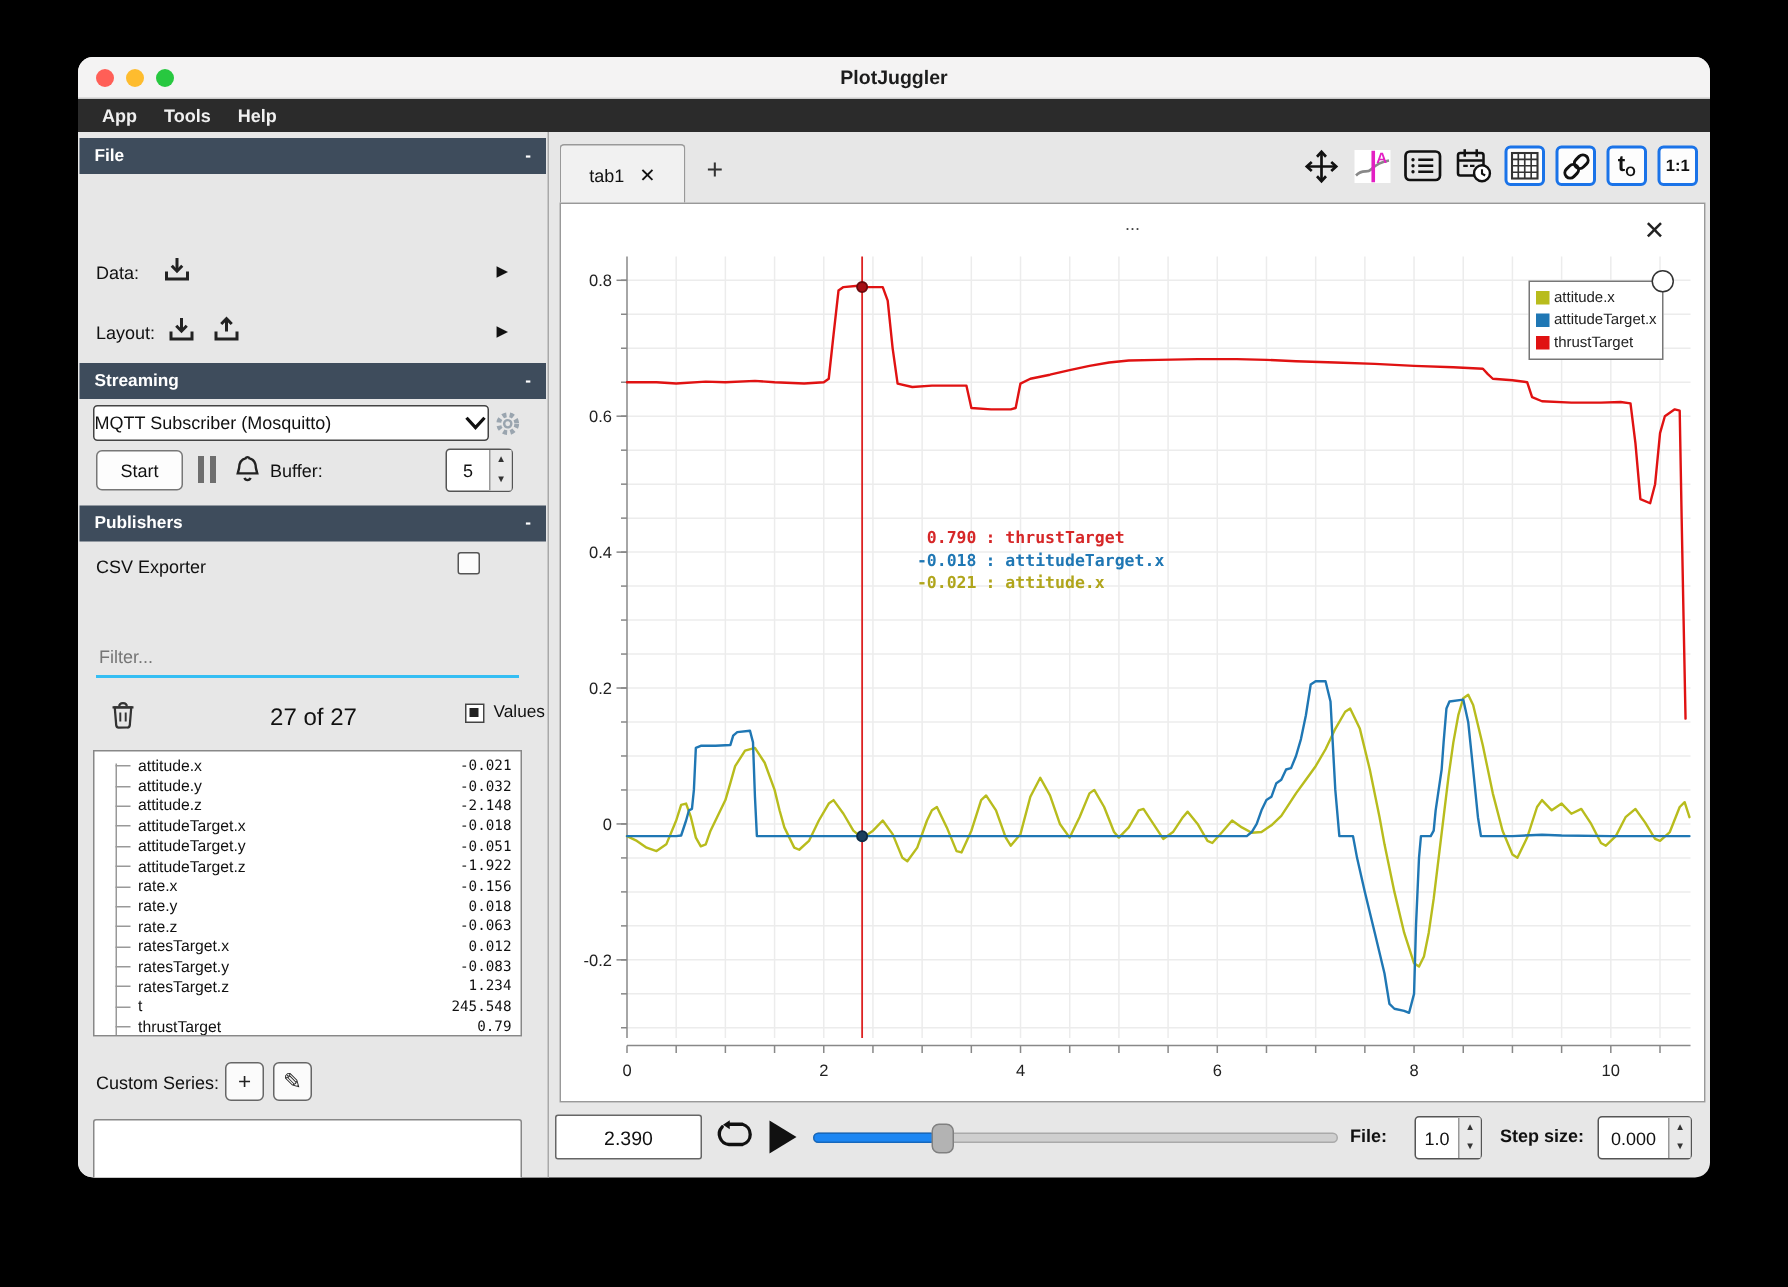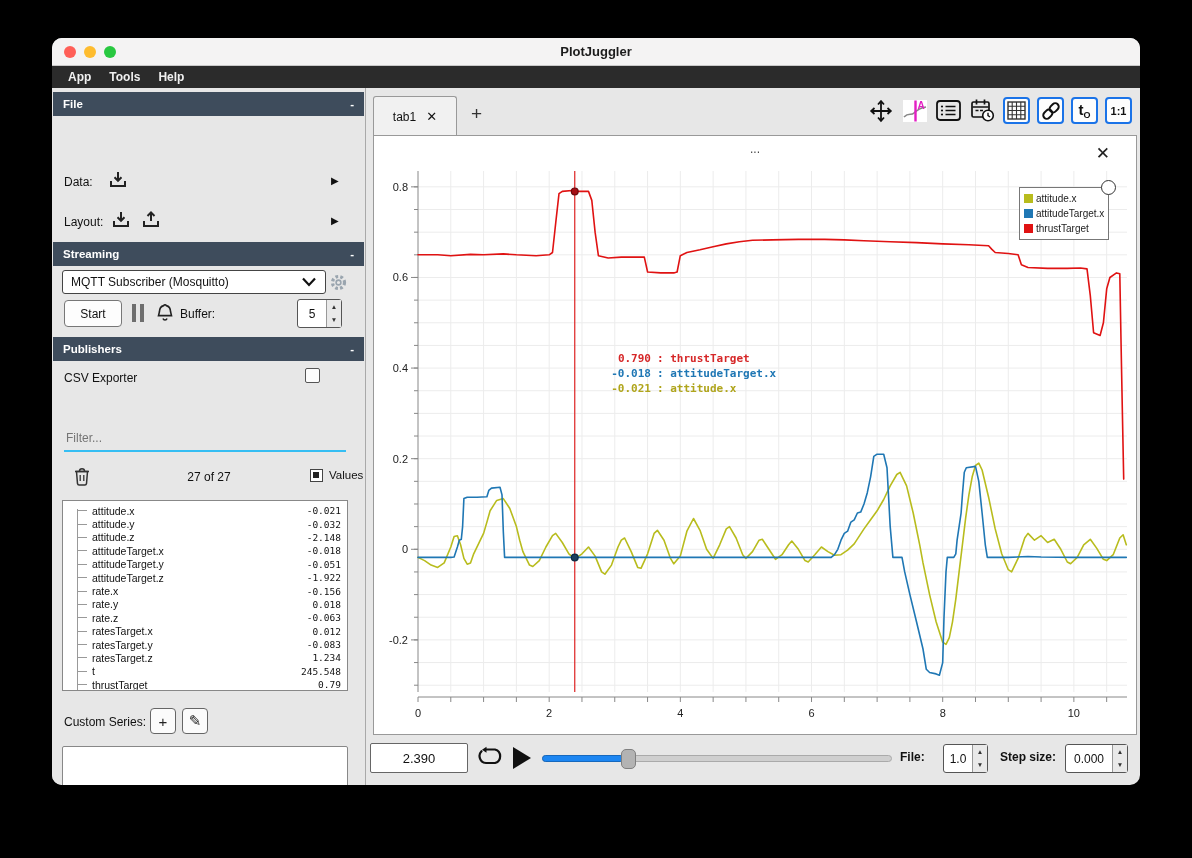--- a/index.html
+++ b/index.html
@@ -15,33 +15,33 @@
   
   #menubar{position:absolute;left:0;top:28px;width:100%;height:22px;background:#2b2b2b;display:flex;align-items:center;padding-left:8px;gap:2px;}
   .menu-item{color:#f0f0f0;font-size:12px;font-weight:bold;padding:2px 8px;}
   
   #sidebar{position:absolute;left:0;top:50px;width:314px;bottom:0;background:#e7e7e7;border-right:1px solid #a9a9a9;}
   .sec-header{position:absolute;left:1px;width:311px;height:21px;background:#3e4c5c;color:#fff;font-size:11.5px;font-weight:bold;display:flex;align-items:center;padding:12px 10px;}
   .sec-header .dash{margin-left:auto;font-weight:bold;}
   .side-label{position:absolute;font-size:12px;color:#111;}
   .expander{position:absolute;font-size:10px;color:#111;}
   .icon-btn{display:inline-flex;align-items:center;justify-content:center;background:none;border:none;padding:0;}
-  #stream-select{position:absolute;left:10px;top:182px;width:264px;height:24px;background:#fff;border:1.5px solid #444;border-radius:3px;font-size:12px;color:#111;display:flex;align-items:center;padding:0 8px;}
+  #stream-select{position:absolute;left:10px;top:182px;width:264px;height:24px;background:#fff;border:1.5px solid #444;border-radius:3px;font-size:12px;color:#111;display:flex;align-items:center;padding:0 0;}
   #stream-select svg{margin-left:auto;}
   #start-btn{position:absolute;left:12px;top:212px;width:58px;height:27px;background:#fdfdfd;border:1px solid #777;border-radius:4px;font-size:12px;color:#111;}
   .pause-wrap{position:absolute;left:80px;top:216px;display:flex;gap:4px;}
   .pause-bar{width:4px;height:18px;background:#6e6e6e;}
   .spin{position:absolute;background:#fff;border:1.5px solid #555;border-radius:3px;display:flex;}
   .spin .val{flex:1;font-size:12px;color:#111;display:flex;align-items:center;justify-content:center;}
   .spin .arrows{width:15px;border-left:1px solid #999;display:flex;flex-direction:column;background:#e9e9e9;}
   .spin .arrows span{flex:1;font-size:6.5px;color:#333;display:flex;align-items:center;justify-content:center;line-height:1;}
   .checkbox{position:absolute;width:15px;height:15px;background:#fcfcfc;border:1.5px solid #555;border-radius:2px;}
   #filter-input{position:absolute;left:12px;top:340px;width:282px;height:20px;border:none;background:transparent;font-size:12px;color:#333;outline:none;}
   #filter-underline{position:absolute;left:12px;top:362px;width:282px;height:2px;background:#35bef3;}
-  #ts-count{position:absolute;left:0;width:314px;top:382px;text-align:center;font-size:12px;color:#111;}
+  #ts-count{position:absolute;left:0;width:314px;top:382px;text-align:center;font-size:16px;color:#111;}
   #values-box{position:absolute;left:258px;top:381px;width:13px;height:13px;border:1.5px solid #444;background:#fff;}
   #values-box .inner{position:absolute;left:2px;top:2px;width:6px;height:6px;background:#222;}
   #values-label{position:absolute;left:277px;top:381px;font-size:11.5px;color:#111;}
   #ts-list{position:absolute;left:10px;top:412px;width:286px;height:191px;background:#fff;border:1px solid #888;overflow:hidden;padding:3px 6px 0 6px;}
   .tree-vline{position:absolute;left:14px;top:8px;width:1px;background:#999;}
   .ts-row{display:flex;align-items:center;height:13.4px;padding-left:8px;}
   .twig{width:10px;height:1px;background:#999;margin-right:5px;flex:none;}
   .ts-name{font-size:10.5px;color:#111;white-space:nowrap;}
   .ts-val{margin-left:auto;font-size:9.5px;font-family:"DejaVu Sans Mono",monospace;color:#111;}
   #custom-label{position:absolute;left:12px;top:627px;font-size:12px;color:#111;}

